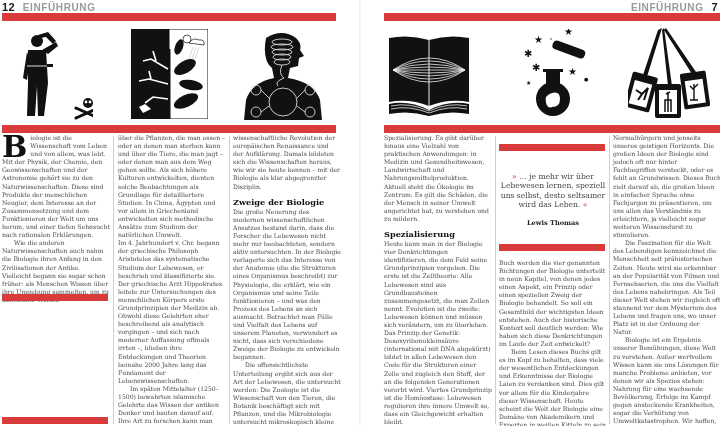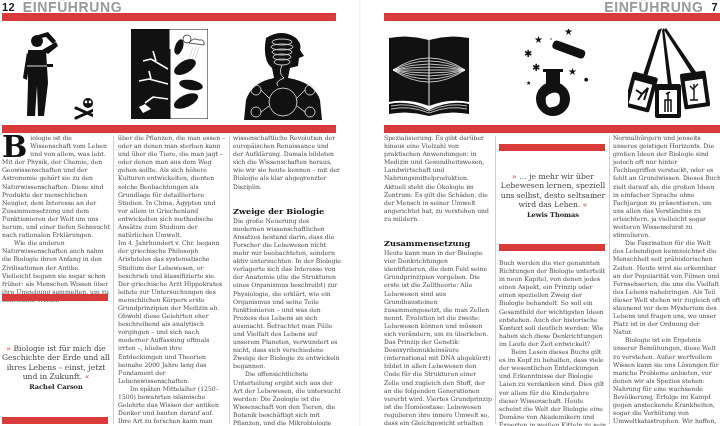--- a/index.html
+++ b/index.html
@@ -9,46 +9,46 @@
   .spread { position: absolute; left: 0; top: 0; width: 720px; height: 426px; }
   .gutter { position: absolute; left: 359px; top: 0; width: 2px; height: 426px;
             background: linear-gradient(90deg, #f0f0f0, #fafafa); }
 
   
   .page-header { position: absolute; top: 0; height: 14px; display: flex; align-items: center;
                  font-family: "Liberation Sans", sans-serif; font-weight: bold; font-size: 9.5px; letter-spacing: 0.3px; }
   .header-left { left: 2px; }
   .header-right { right: 2px; }
   .page-num { color: #1a1a1a; font-size: 11px; font-weight: bold; }
-  .section-name { color: #9a9a9a; font-size: 14px; letter-spacing: 0.6px; text-align: center; }
+  .section-name { color: #9a9a9a; font-size: 10px; letter-spacing: 0.6px; text-align: center; }
   .header-left .section-name { margin-left: 8px; }
   .header-right .section-name { margin-right: 8px; }
 
   .red-bar { position: absolute; height: 8px; background: var(--accent); }
 
   
   .illus { position: absolute; }
   .illus svg { width: 100%; height: 100%; display: block; }
 
   
   .col { position: absolute; top: 134px; width: 108px; font-size: 6.1px; line-height: 8.1px; color: #4a4a4a; text-align: left; }
   .col p { margin: 0; }
   .col p.indent { text-indent: 12px; }
   .col-divider { position: absolute; top: 136px; width: 1px; height: 288px; background: #cfcfcf; }
   .col h3 { font-family: "DejaVu Serif", serif; font-weight: bold; font-size: 8.2px; line-height: 10px;
-            color: #111; margin-top: 15px; margin-bottom: 1px; }
+            color: #111; margin-top: 6px; margin-bottom: 1px; }
 
   .dropcap { float: left; font-family: "DejaVu Serif", serif; font-weight: bold; font-size: 30px;
              line-height: 22px; color: #111; margin: 1px 3px 0 0; padding-top: 1px; }
 
   
   .quote-box { position: absolute; width: 108px; text-align: center; }
   .quote-text { font-family: "DejaVu Serif", serif; font-size: 7.6px; line-height: 9.4px; color: #444; }
   .quote-mark { color: #d32f2f; }
-  .quote-author { font-family: "DejaVu Serif", serif; font-weight: bold; font-size: 6.6px; color: #222; margin-top: 1px; }
+  .quote-author { font-family: "DejaVu Serif", serif; font-weight: bold; font-size: 6.6px; color: #222; margin-top: 9px; }
 </style>
 </head>
 <body>
 
 <div class="spread">
 
   <div class="gutter"></div>
 
   <div class="page-header header-left">
     <span class="page-num">12</span>
@@ -125,28 +125,20 @@
 
   <div class="red-bar" style="left:2px; top:125px; width:334px;"></div>
 
   <div class="col" style="left:2px;">
     <span class="dropcap">B</span>
     <p>iologie ist die Wissenschaft vom Leben und von allem, was lebt. Mit der Physik, der Chemie, den Geowissenschaften und der Astronomie gehört sie zu den Naturwissenschaften. Diese sind Produkte der menschlichen Neugier, dem Interesse an der Zusammensetzung und dem Funktionieren der Welt um uns herum, und einer tiefen Sehnsucht nach rationalen Erklärungen.</p>
     <p class="indent">Wie die anderen Naturwissenschaften auch nahm die Biologie ihren Anfang in den Zivilisationen der Antike. Vielleicht begann sie sogar schon früher: als Menschen Wissen über ihre Umgebung sammelten, um zu überleben. Wissen</p>
   </div>
 
   <div class="red-bar" style="left:2px; top:294px; width:106px; height:7px;"></div>
-  <div class="quote-box" style="left:2px; top:344px;">
-    <div class="quote-text">
-      <span class="quote-mark">»</span>
-      <span>Biologie ist für mich die Geschichte der Erde und all ihres Lebens – einst, jetzt und in Zukunft.</span>
-      <span class="quote-mark">«</span>
-    </div>
-    <div class="quote-author">Rachel Carson</div>
-  </div>
   <div class="red-bar" style="left:2px; top:417px; width:106px; height:7px;"></div>
 
   <div class="col-divider" style="left:113px;"></div>
 
   <div class="col" style="left:118px;">
     <p>über die Pflanzen, die man essen – oder an denen man sterben kann und über die Tiere, die man jagt – oder denen man aus dem Weg gehen sollte. Als sich höhere Kulturen entwickelten, dienten solche Beobachtungen als Grundlage für detailliertere Studien. In China, Ägypten und vor allem in Griechenland entwickelten sich methodische Ansätze zum Studium der natürlichen Umwelt.</p>
     <p>Im 4. Jahrhundert v. Chr. begann der griechische Philosoph Aristoteles das systematische Studium der Lebewesen, er beschrieb und klassifizierte sie. Der griechische Arzt Hippokrates leitete zur Untersuchungen des menschlichen Körpers erste Grundprinzipien der Medizin ab. Obwohl diese Gelehrten eher beschreibend als analytisch vorgingen – und sich nach moderner Auffassung oftmals irrten –, blieben ihre Entdeckungen und Theorien beinahe 2000 Jahre lang das Fundament der Lebenswissenschaften.</p>
     <p class="indent">Im späten Mittelalter (1250–1500) bewahrten islamische Gelehrte das Wissen der antiken Denker und bauten darauf auf. Ihre Art zu forschen kann man bereits als wissenschaftlich bezeichnen. Die neue Methode inspirierte die</p>
   </div>
 
@@ -221,21 +213,21 @@
       <path d="M8 62 L14 66 L10 72 M14 66 L20 60 L16 72" stroke="#111" stroke-width="2" fill="none"></path>
       <path d="M40 64 L40 84 M37 84 L37 72 L43 72 L43 84 M38 66 L42 64" stroke="#111" stroke-width="1.5" fill="none"></path>
       <path d="M66 56 L66 72 M62 72 L70 72 M66 62 L62 58 M66 60 L70 56" stroke="#111" stroke-width="1.4" fill="none"></path>
     </svg>
   </div>
 
   <div class="red-bar" style="left:384px; top:125px; width:336px;"></div>
 
   <div class="col" style="left:384px;">
     <p>Spezialisierung. Es gibt darüber hinaus eine Vielzahl von praktischen Anwendungen: in Medizin und Gesundheitswesen, Landwirtschaft und Nahrungsmittelproduktion. Aktuell steht die Ökologie im Zentrum: Es gilt die Schäden, die der Mensch in seiner Umwelt angerichtet hat, zu verstehen und zu mildern.</p>
-    <h3>Zusammensetzung</h3>
+    <h3>Spezialisierung</h3>
     <p>Heute kann man in der Biologie vier Denkrichtungen identifizieren, die dem Feld seine Grundprinzipien vorgeben. Die erste ist die Zelltheorie: Alle Lebewesen sind aus Grundbausteinen zusammengesetzt, die man Zellen nennt. Evolution ist die zweite: Lebewesen können und müssen sich verändern, um zu überleben. Das Prinzip der Genetik: Desoxyribonukleinsäure (international mit DNA abgekürzt) bildet in allen Lebewesen den Code für die Strukturen einer Zelle und zugleich den Stoff, der an die folgenden Generationen vererbt wird. Viertes Grundprinzip ist die Homöostase: Lebewesen regulieren ihre innere Umwelt so, dass ein Gleichgewicht erhalten bleibt.</p>
 
   </div>
 
   <div class="col-divider" style="left:495px;"></div>
 
   <div class="red-bar" style="left:499px; top:144px; width:106px; height:7px;"></div>
   <div class="quote-box" style="left:499px; top:172px;">
     <div class="quote-text">
       <span class="quote-mark">»</span>

